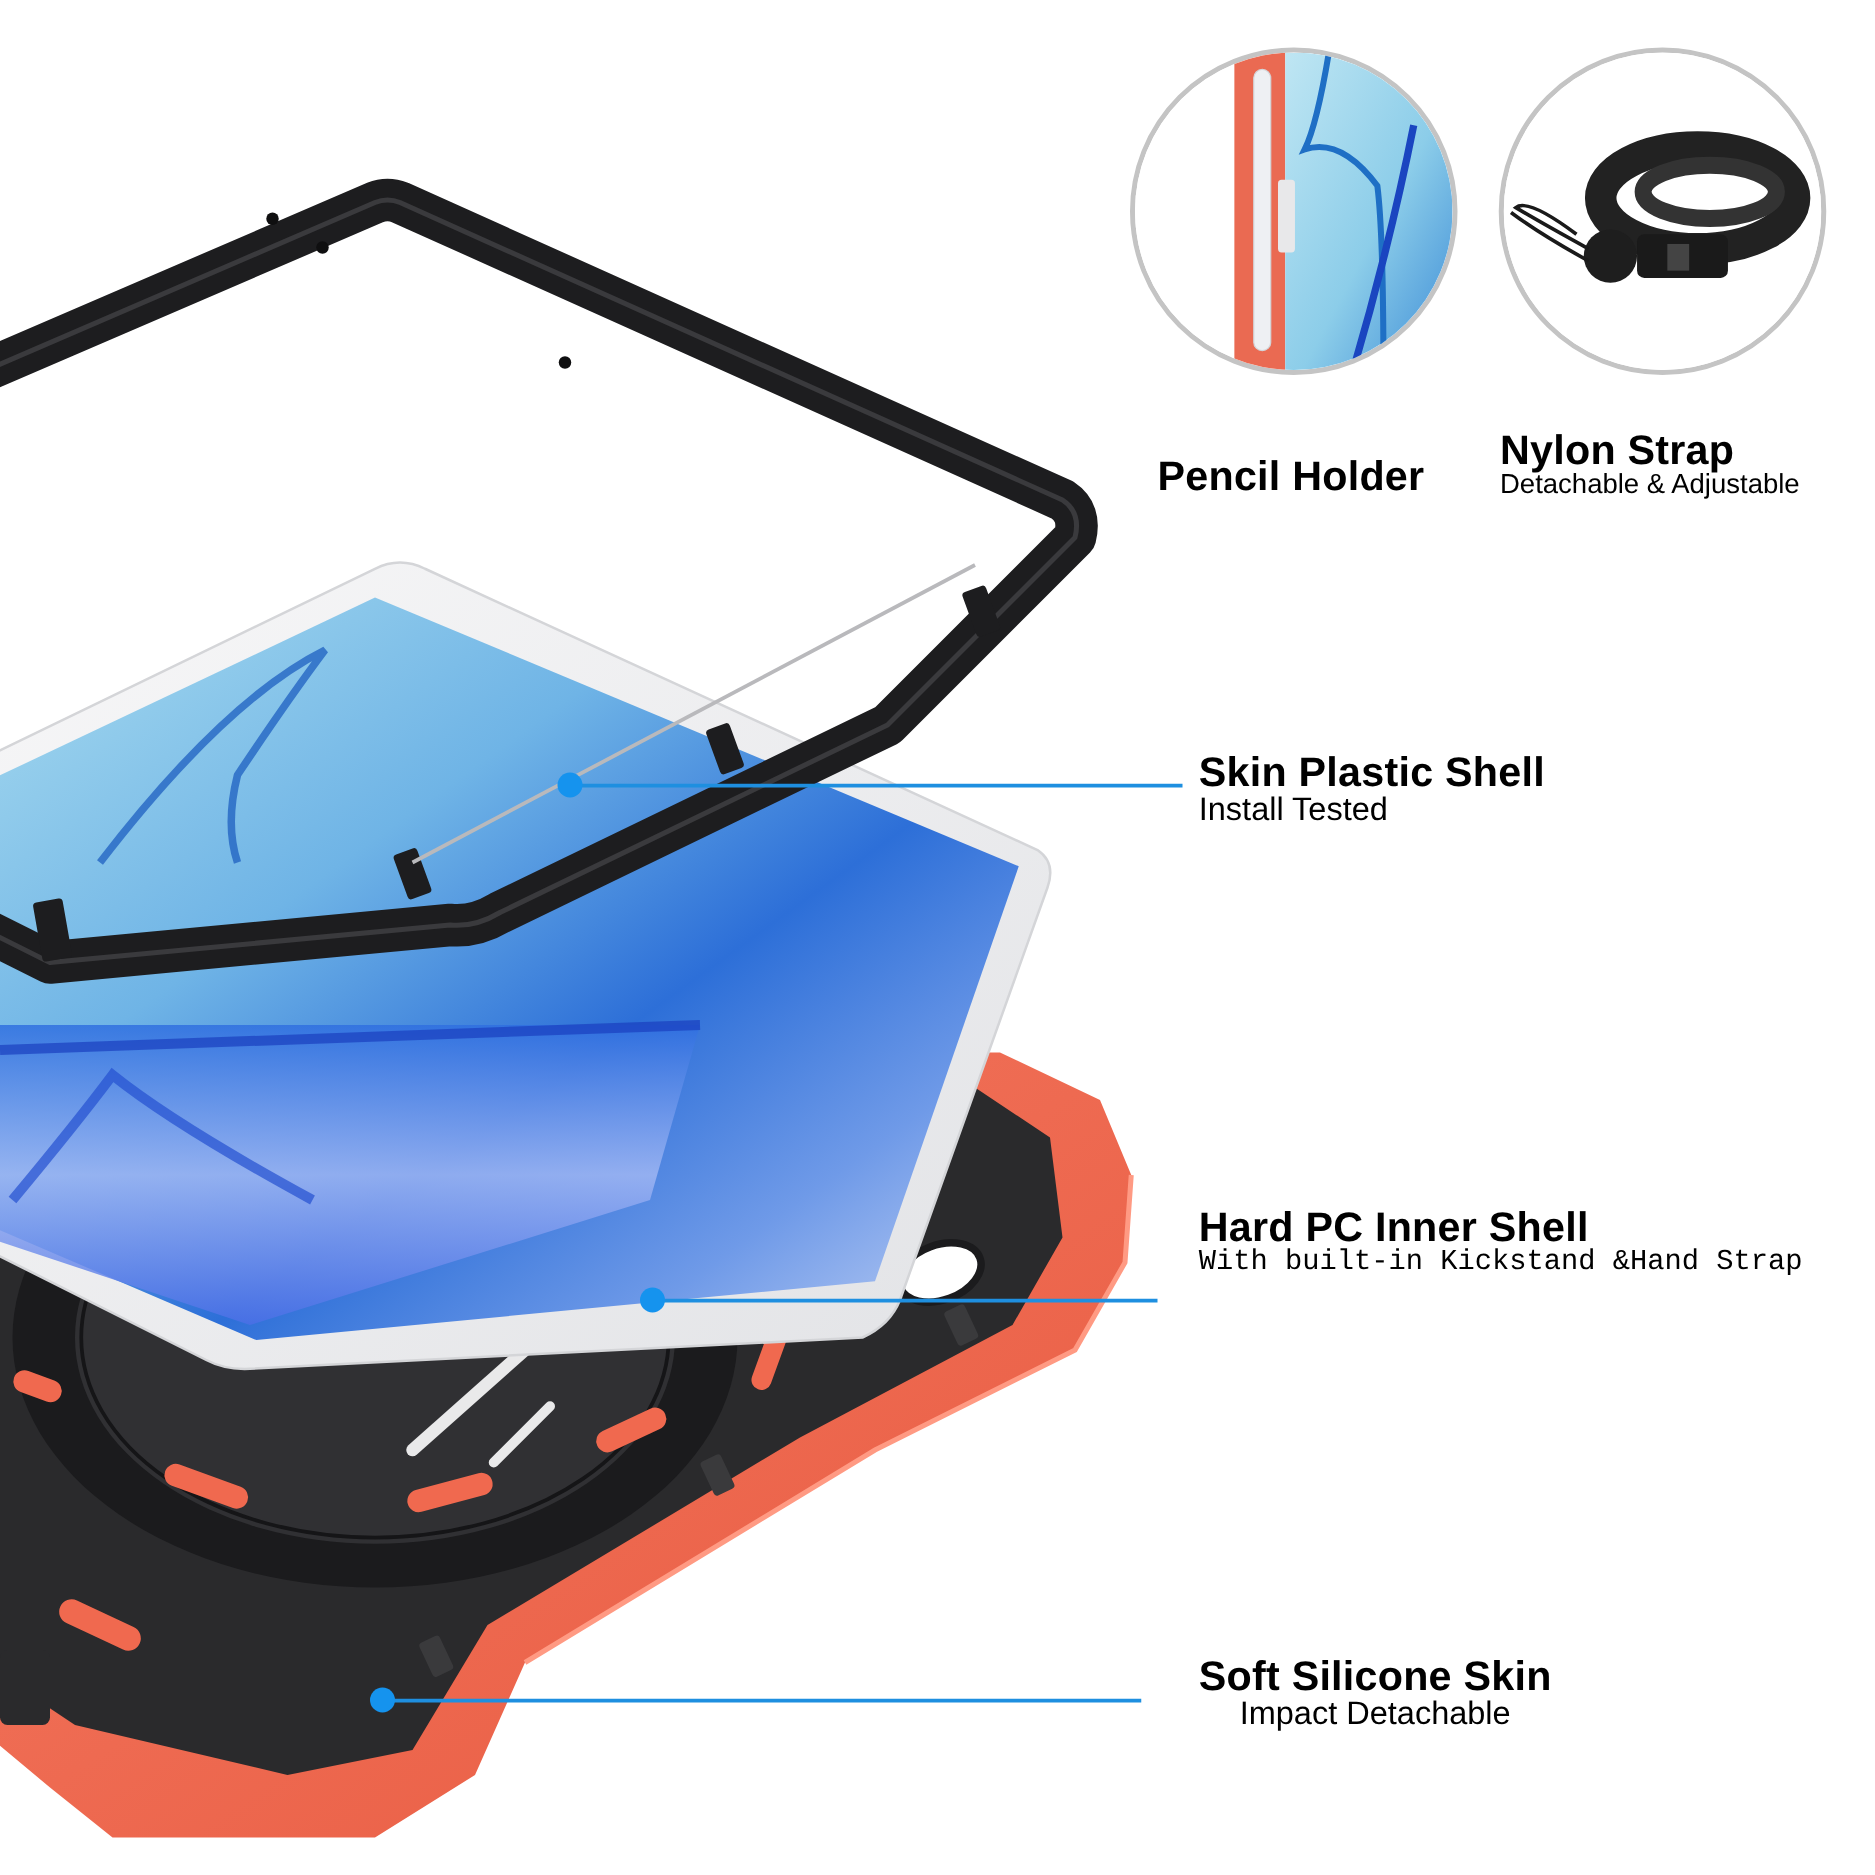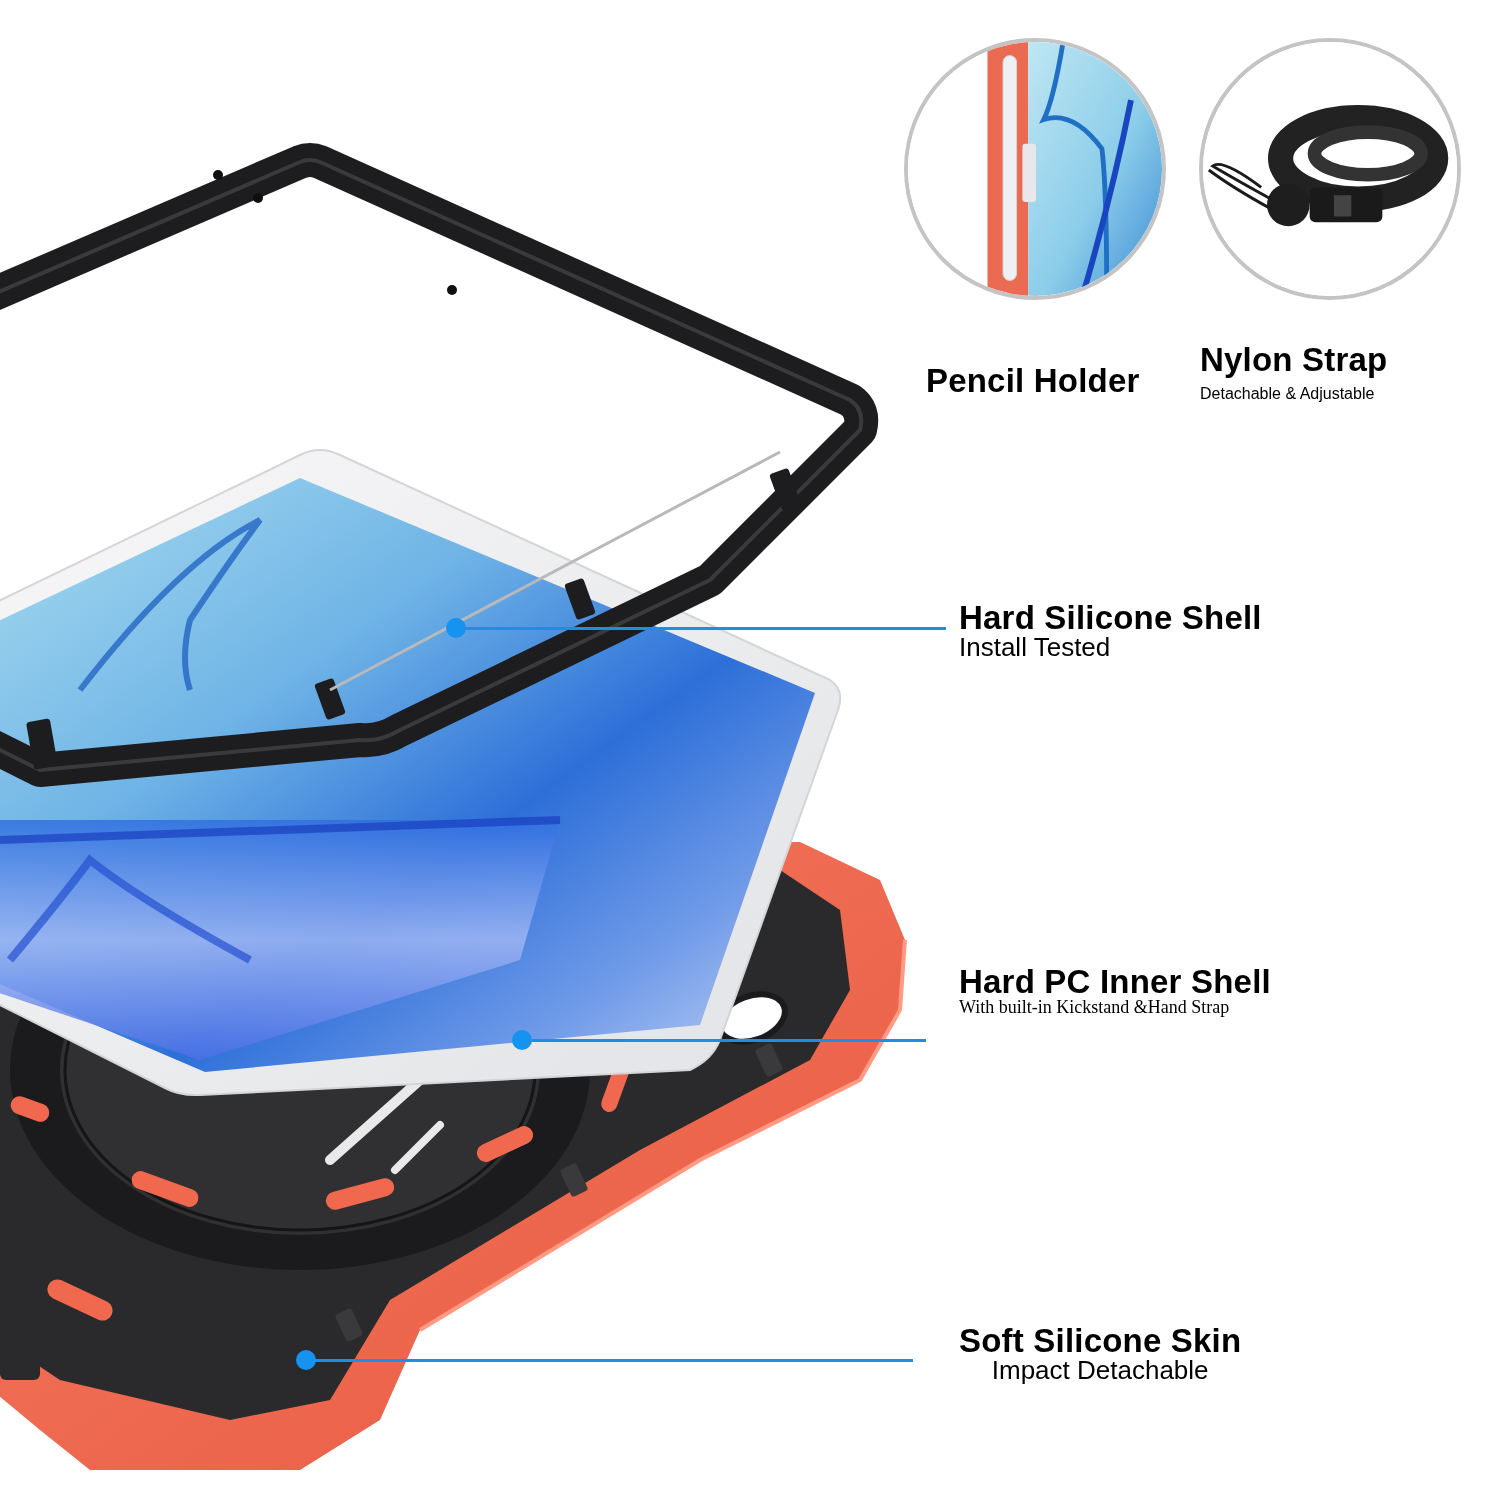--- a/index.html
+++ b/index.html
@@ -10,27 +10,27 @@
 
     .inset { position: absolute; width: 262px; height: 262px; border-radius: 50%;
              border: 4px solid #c4c4c4; background: #fff; overflow: hidden; box-sizing: border-box; }
     .inset svg { width: 100%; height: 100%; display: block; }
     .inset-pencil { left: 904px; top: 38px; }
     .inset-strap  { left: 1199px; top: 38px; }
 
     .label { position: absolute; white-space: nowrap; }
     .title { font-weight: bold; font-size: 33px; letter-spacing: 0.2px; line-height: 1; }
     .sub   { font-size: 26px; line-height: 1; }
-    .sub-dejavu { font-family: Liberation Serif, serif; font-size: 18px; }
+    .sub-dejavu { font-family: Liberation Mono, monospace; font-size: 23px; }
     .center { }
 
     .lbl-pencil { left: 926px; top: 364px; }
     .lbl-pencil .title { font-size: 33px; }
     .lbl-strap  { left: 1200px; top: 343px; width: 264px; }
-    .lbl-strap .sub { font-size: 16px; margin-top: 10px; }
+    .lbl-strap .sub { font-size: 22px; }
     .lbl-plastic { left: 959px; top: 601px; }
     .lbl-pc      { left: 959px; top: 965px; }
     .lbl-silicone{ left: 959px; top: 1324px; text-align: center; }
 
     .callout-line { position: absolute; height: 3px; background: #1e8fe0; }
     .callout-dot  { position: absolute; width: 20px; height: 20px; border-radius: 50%; background: #1593ee;
                     margin-left: -10px; margin-top: -10px; }
   </style>
 </head>
 <body>
@@ -167,21 +167,21 @@
   <div class="label lbl-pencil">
     <div class="title">Pencil Holder</div>
   </div>
 
   <div class="label lbl-strap center">
     <div class="title">Nylon Strap</div>
     <div class="sub">Detachable &amp; Adjustable</div>
   </div>
 
   <div class="label lbl-plastic">
-    <div class="title">Hard Silicone Shell</div>
+    <div class="title">Skin Plastic Shell</div>
     <div class="sub">Install Tested</div>
   </div>
 
   <div class="label lbl-pc">
     <div class="title">Hard PC Inner Shell</div>
     <div class="sub sub-dejavu">With built-in Kickstand &amp;Hand Strap</div>
   </div>
 
   <div class="label lbl-silicone">
     <div class="title">Soft Silicone Skin</div>

